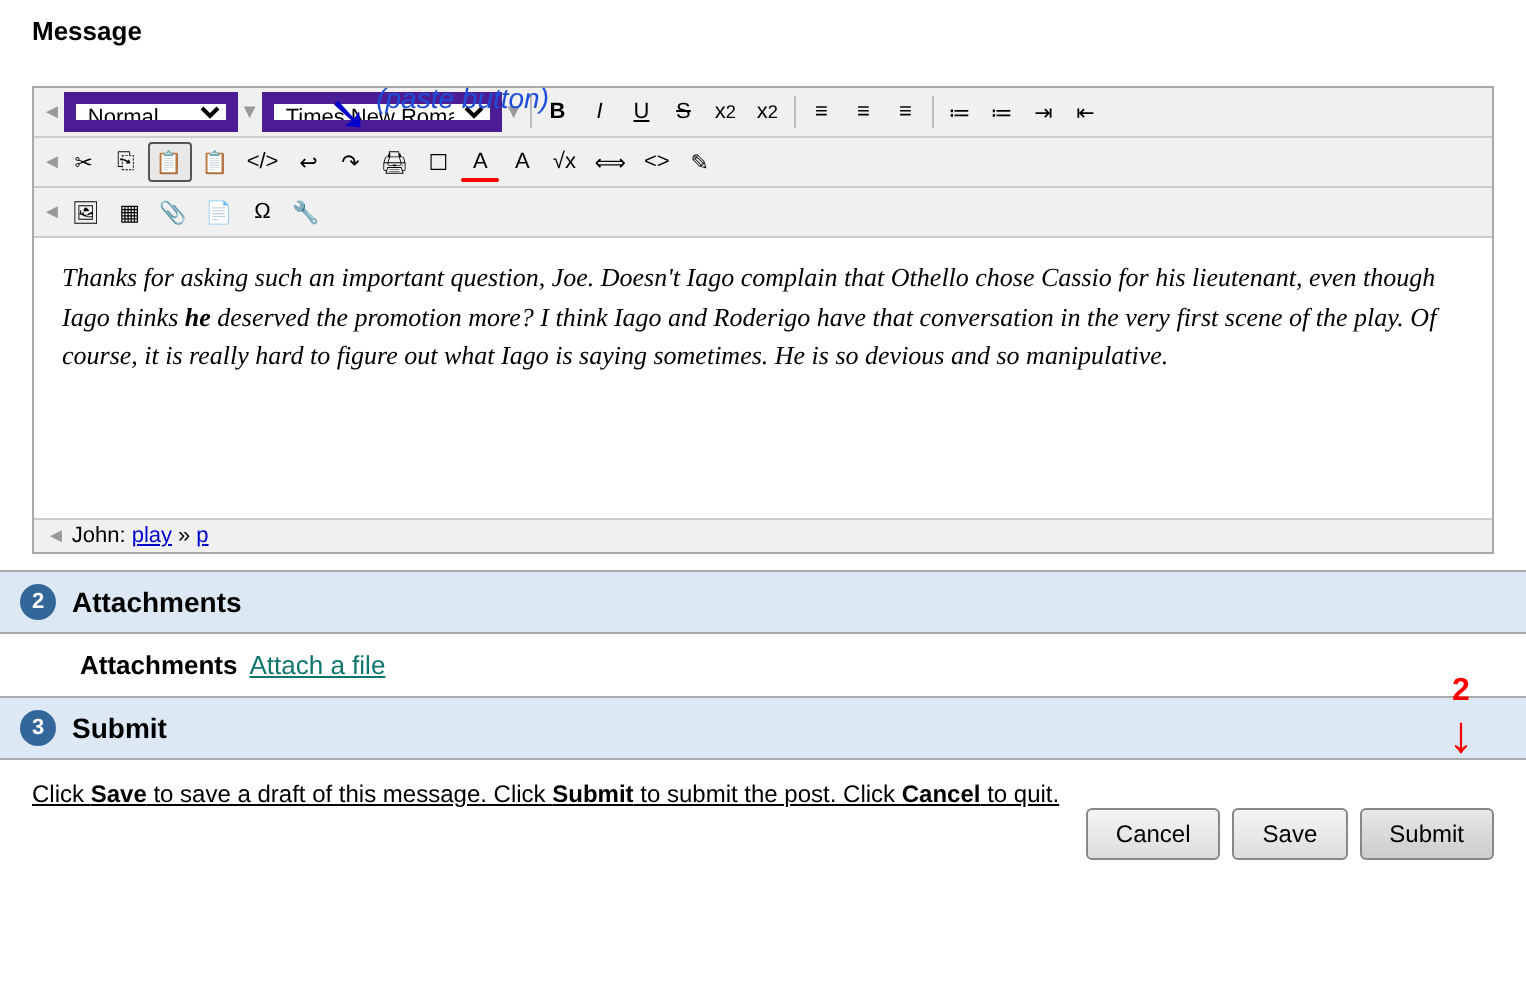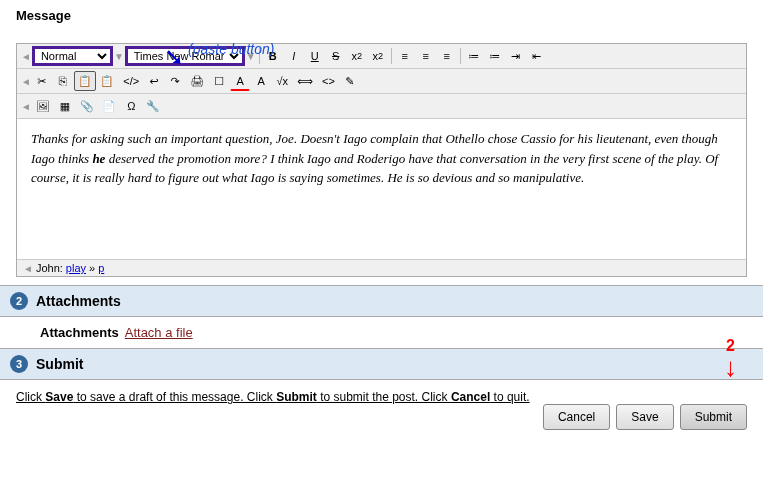--- a/index.html
+++ b/index.html
@@ -82,21 +82,21 @@
       border: 1px solid transparent;
       background: transparent;
       cursor: pointer;
       font-size: 11px;
       border-radius: 2px;
     }
 
     .toolbar-select {
       height: 20px;
       font-size: 11px;
-      border: 3px solid #4c1d95;
+      border: 6px solid #4c1d95;
       background: #fff;
       padding: 0 2px;
       cursor: pointer;
     }
 
     .toolbar-separator {
       width: 1px;
       height: 16px;
       background: #bbb;
       margin: 0 2px;
@@ -141,21 +141,21 @@
       padding: 8px 16px 8px 40px;
       display: flex;
       align-items: center;
       gap: 6px;
       background: #fff;
     }
     .attachments-label {
       font-weight: bold;
     }
     .attach-link {
-      color: #7f1d1d;
+      color: #0f766e;
       text-decoration: underline;
       cursor: pointer;
     }
 
     
     .submit-body {
       padding: 8px 16px 8px 16px;
       background: #fff;
       display: flex;
       justify-content: space-between;

